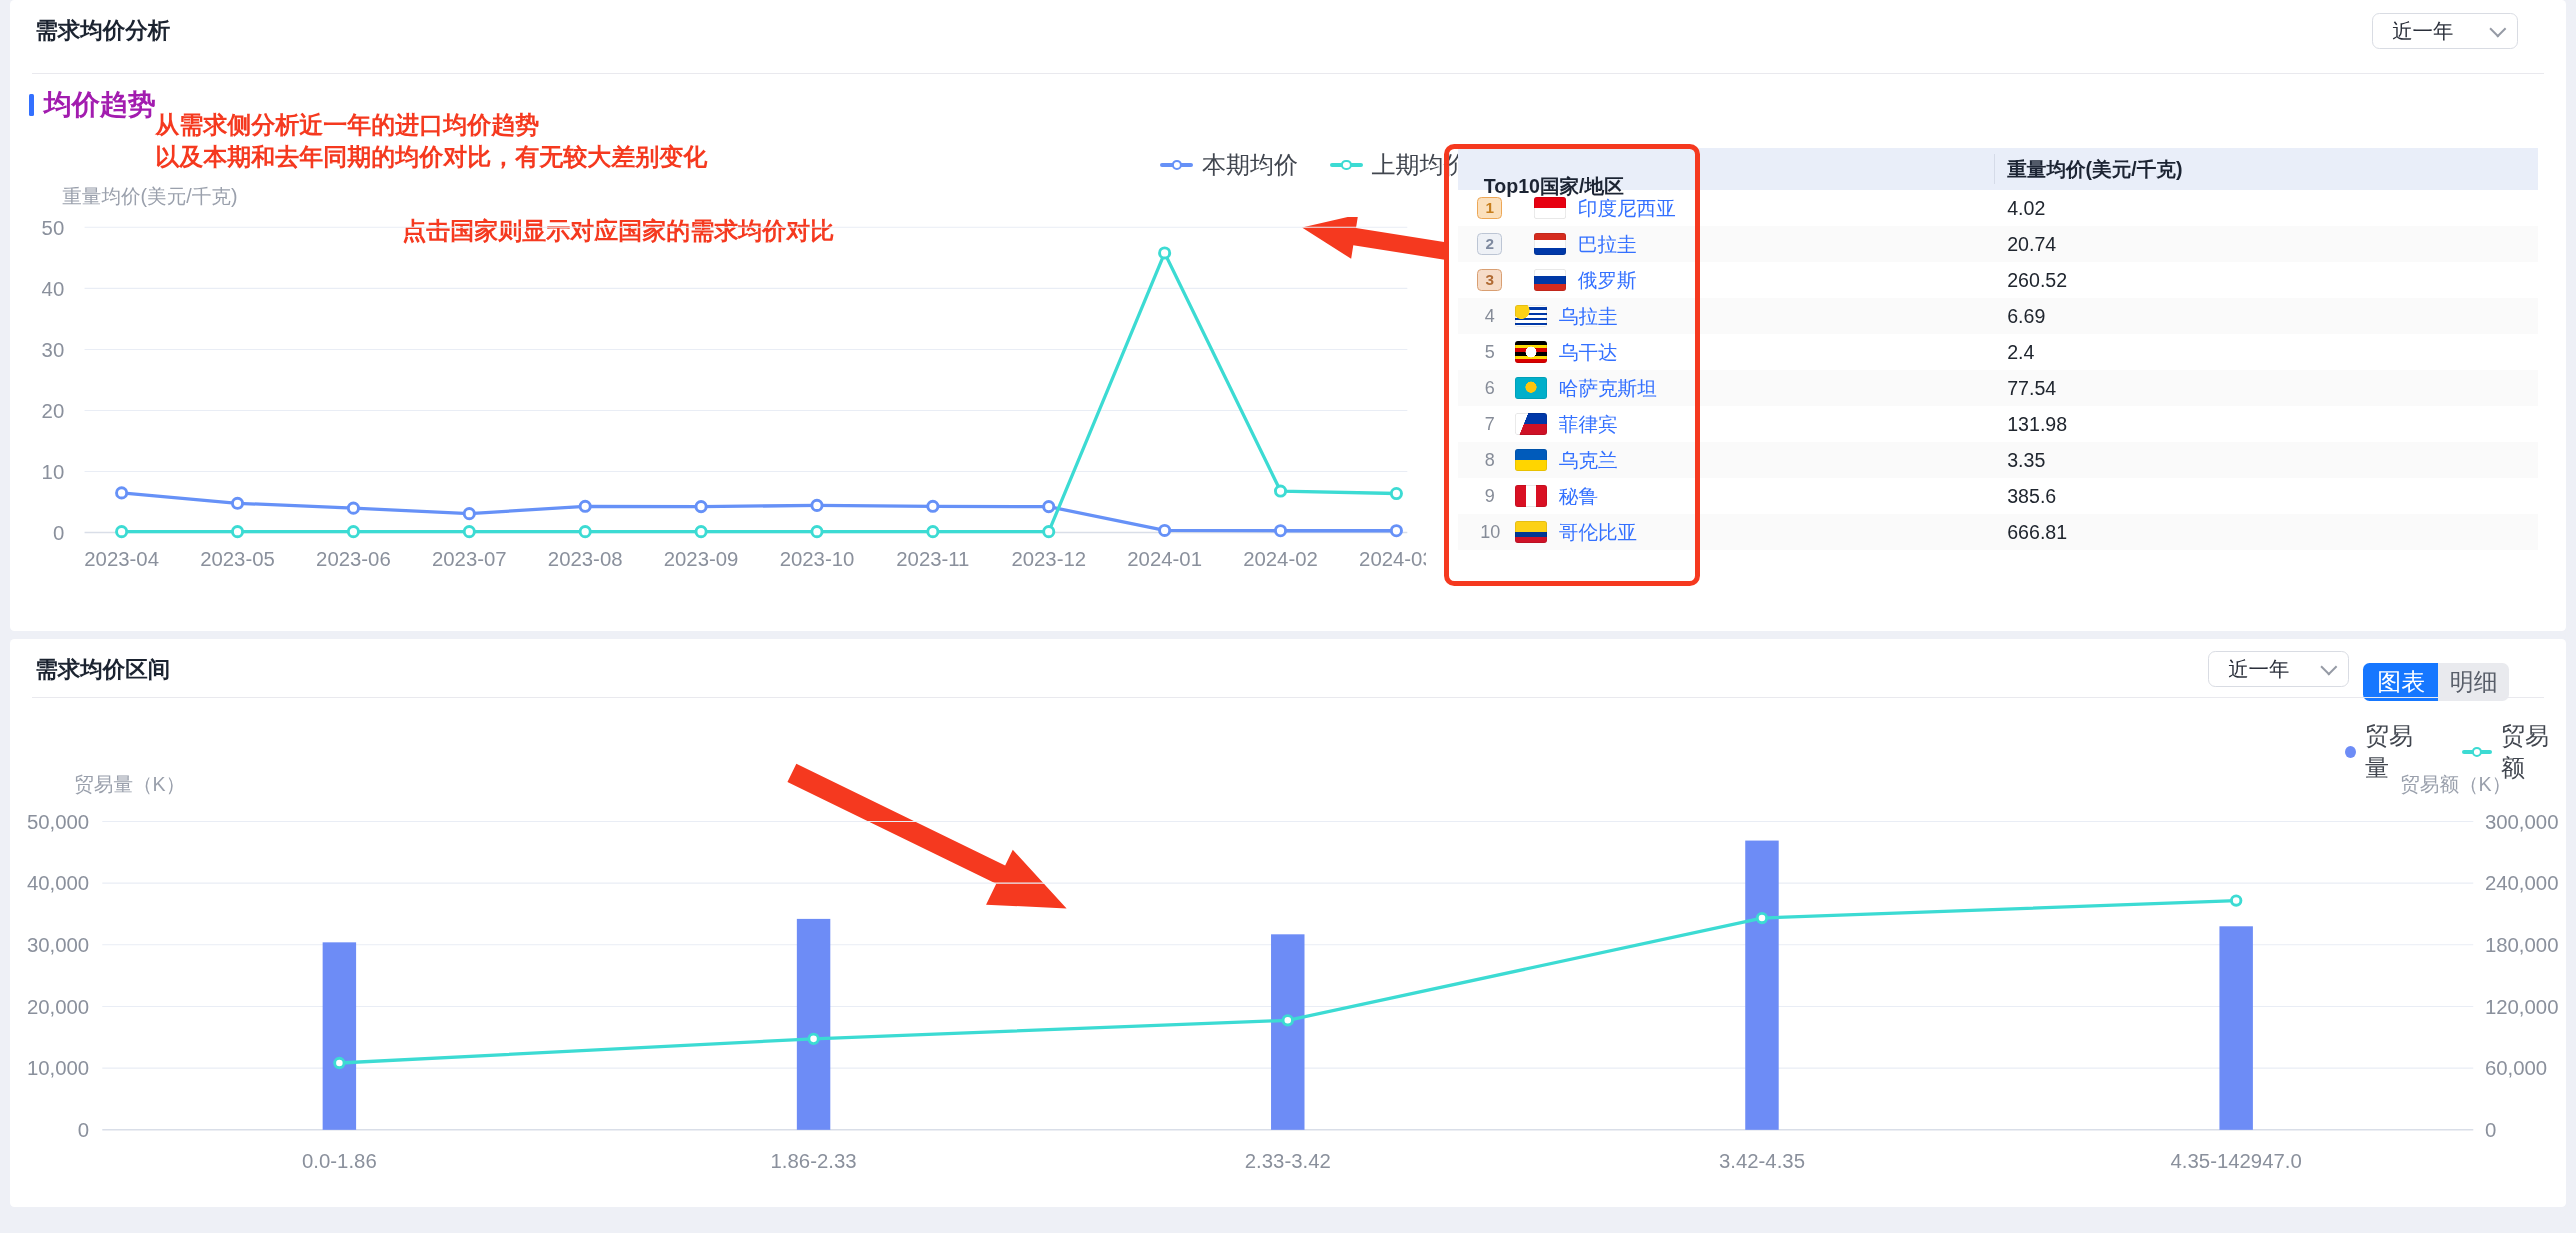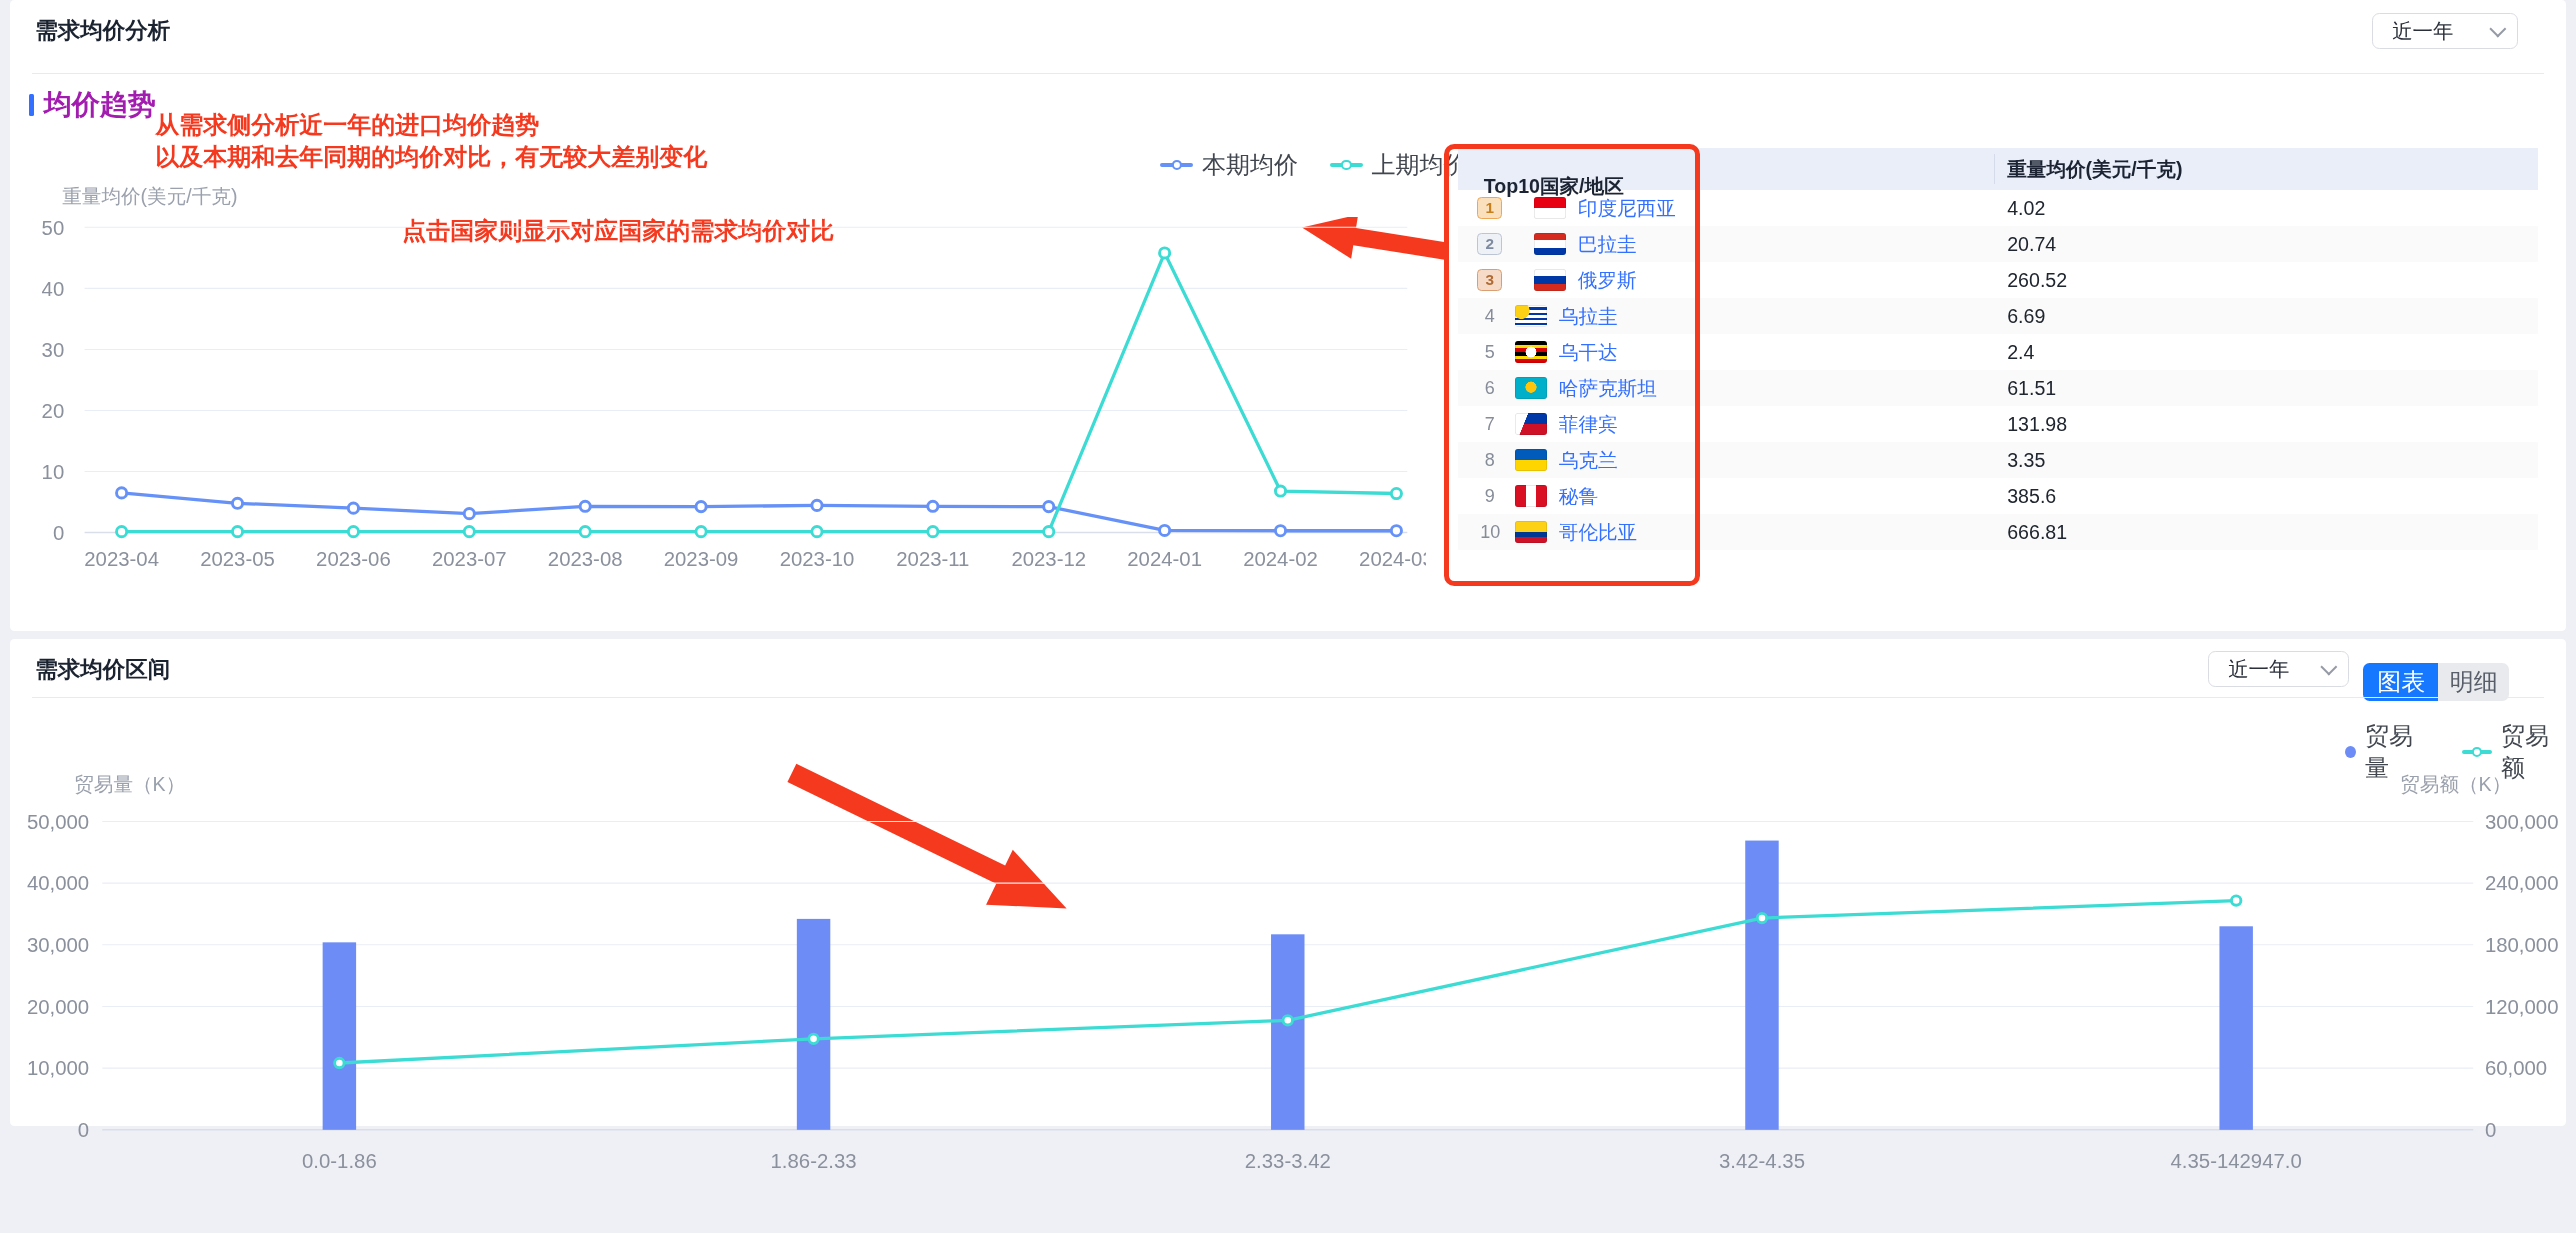--- a/index.html
+++ b/index.html
@@ -1,20 +1,20 @@
 <!DOCTYPE html>
 <html style="font-size:11.6px"><head>
 <meta charset="utf-8">
 <style>
   * { margin:0; padding:0; box-sizing:border-box; }
   html,body { width:2576px; height:1233px; overflow:hidden; }
   body { background:#eef0f6; font-family:"Liberation Sans","DejaVu Sans",sans-serif; color:#1d2433; position:relative; }
   .card { position:absolute; left:10.2px; width:2556px; background:#fff; border-radius:4.4px; }
   #card-top { top:0; height:631px; }
-  #card-bottom { top:639px; height:487px; }
+  #card-bottom { top:639px; height:568px; }
   .sec-title { position:absolute; left:25px; top:14.5px; font-size:22.5px; font-weight:bold; color:#1b2330; }
   .divider { position:absolute; left:22px; right:22px; height:0.7px; background:#e9e9ee; }
   .subhead { position:absolute; display:flex; align-items:center; gap:10.2px; font-size:28px; font-weight:bold; color:#a21caf;text-align:center; }
   .subhead .bar { width:4.4px; height:22px; background:#3370ff; border-radius:1.5px; }
   .select { position:absolute; height:36px; border:1.5px solid #d9dce3; border-radius:7.3px; background:#fff; display:flex; align-items:center; justify-content:space-between; padding:0 16px 0 19px; font-size:20.4px; color:#2a2f3a; cursor:pointer; }
   .chev { width:11.6px; height:11.6px; border-right:2.2px solid #959aa5; border-bottom:2.2px solid #959aa5; transform:rotate(45deg) translateY(-2.9px); }
   .red-note { position:absolute; color:#f5391f; font-size:24px; font-weight:600; line-height:32px; white-space:pre; }
   .legend { position:absolute; display:flex; align-items:flex-end; gap:32px; font-size:24px; color:#41464f; }
   .lg-item { display:flex; align-items:center; gap:8.7px; cursor:pointer; }
   .lg-line { position:relative; width:33px; height:3.6px; border-radius:2.2px; }
@@ -181,21 +181,21 @@
         <div class="t-row">
           <span class="rank">5</span>
           <span class="flag" style="background: radial-gradient(circle, rgb(255, 255, 255) 27%, rgba(0, 0, 0, 0) 29%), repeating-linear-gradient(rgb(0, 0, 0) 0px, rgb(0, 0, 0) 3.6px, rgb(252, 220, 4) 3.6px, rgb(252, 220, 4) 7.3px, rgb(217, 0, 0) 7.3px, rgb(217, 0, 0) 11px);"></span>
           <span class="cname">乌干达</span>
           <span class="cval">2.4</span>
         </div>
         <div class="t-row">
           <span class="rank">6</span>
           <span class="flag" style="background: radial-gradient(circle at 50% 46%, rgb(254, 197, 12) 27%, rgba(0, 0, 0, 0) 29%), linear-gradient(rgb(0, 175, 202), rgb(0, 175, 202));"></span>
           <span class="cname">哈萨克斯坦</span>
-          <span class="cval">61.51</span>
+          <span class="cval">77.54</span>
         </div>
         <div class="t-row">
           <span class="rank">7</span>
           <span class="flag" style="background: linear-gradient(112deg, rgb(255, 255, 255) 32%, rgba(0, 0, 0, 0) 33%), linear-gradient(rgb(0, 56, 168) 0px, rgb(0, 56, 168) 50%, rgb(206, 17, 38) 50%, rgb(206, 17, 38) 100%);"></span>
           <span class="cname">菲律宾</span>
           <span class="cval">131.98</span>
         </div>
         <div class="t-row">
           <span class="rank">8</span>
           <span class="flag" style="background: linear-gradient(rgb(0, 91, 187) 0px, rgb(0, 91, 187) 50%, rgb(255, 213, 0) 50%, rgb(255, 213, 0) 100%);"></span>

